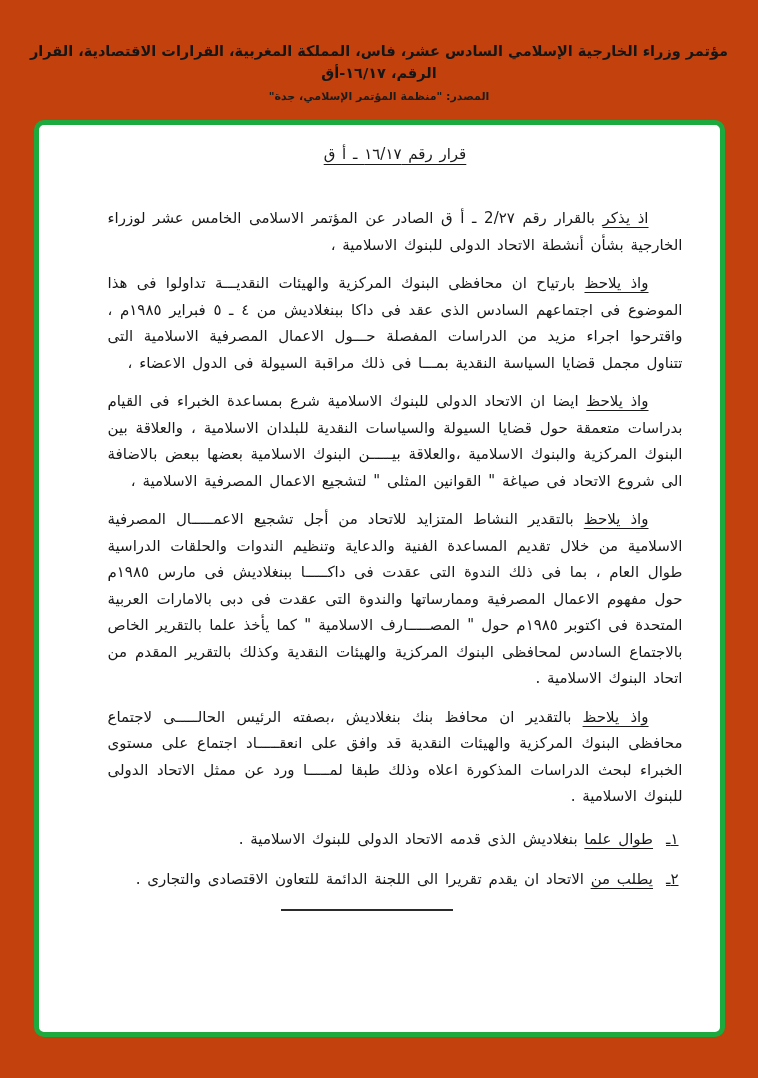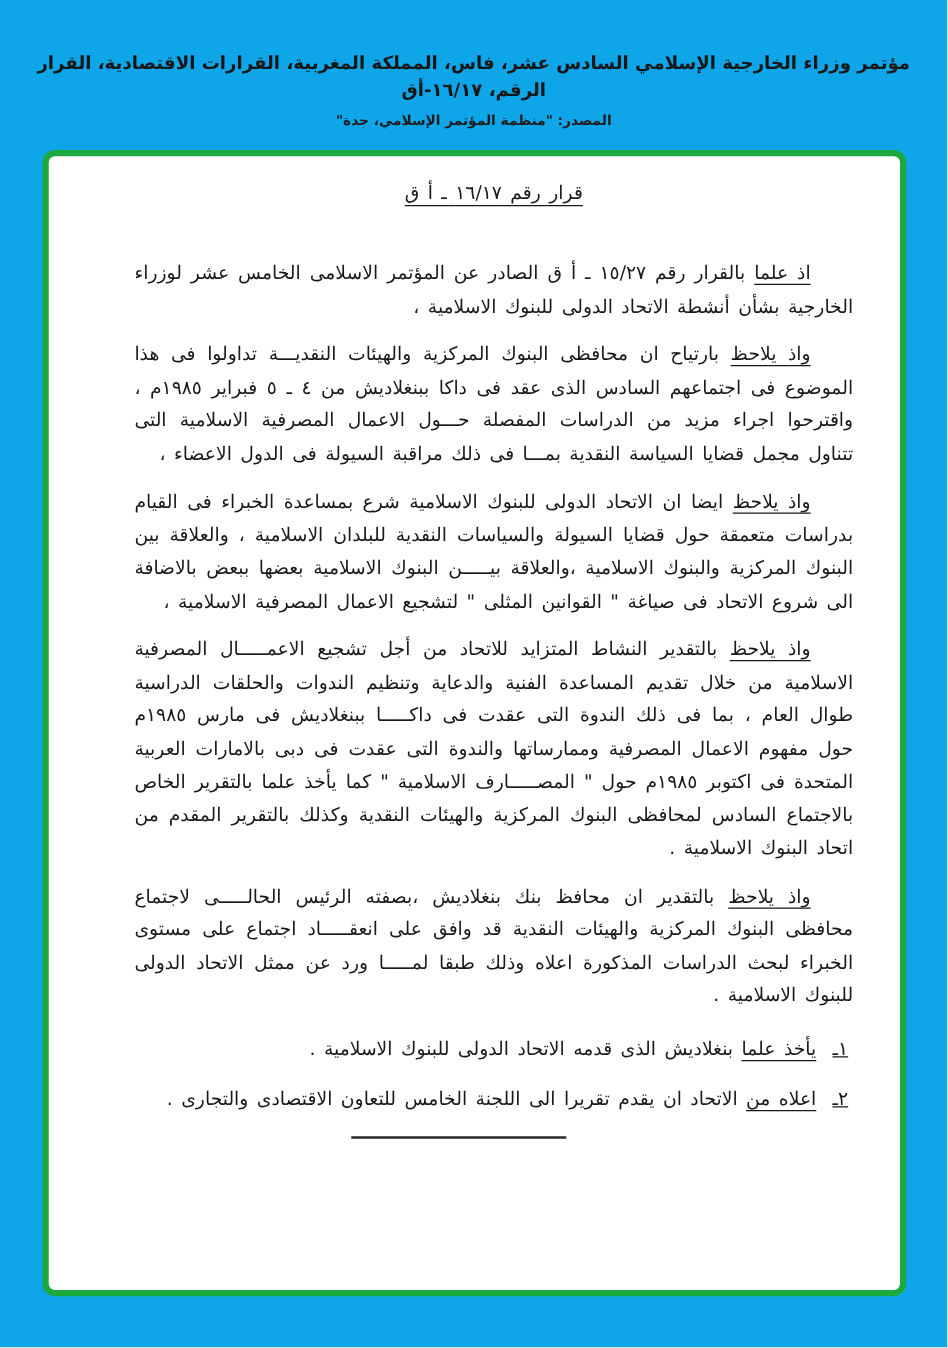--- a/index.html
+++ b/index.html
@@ -1,18 +1,18 @@
 <!DOCTYPE html>
 <html lang="ar"><head>
 <meta charset="utf-8">
 <style>
   html, body { margin:0; padding:0; background:#ffffff; }
   .page {
     width:758px; height:1078px; box-sizing:border-box;
-    padding-top:40px; background:#0ea5e9;
+    padding-top:40px; background:#c2410c;
     font-family:"DejaVu Sans", sans-serif; color:#161616;
     position:relative; overflow:hidden;
   }
   .hdr1 {
     direction:rtl; text-align:center; font-weight:bold;
     font-size:14.5px; line-height:22px; padding:0 10px;
   }
   .hdr2 {
     direction:rtl; text-align:center; font-weight:bold;
     font-size:11px; margin-top:6px; color:#1c1c1c;
@@ -49,38 +49,38 @@
   <div class="hdr2">المصدر:  "منظمة المؤتمر الإسلامي، جدة"</div>
 
   <div class="frame" style="border-color: rgb(28, 170, 62);">
     <div class="doc">
 
       <div class="title">
         <span class="t1"><span class="u">قرار رقم ١٦/١٧ ـ أ ق</span></span>
       </div>
 
 
-      <p class="para"><span class="lead">اذ علما</span><span> بالقرار رقم ١٥/٢٧ ـ أ ق الصادر عن المؤتمر الاسلامى الخامس عشر لوزراء الخارجية بشأن أنشطة الاتحاد الدولى للبنوك الاسلامية ،</span></p>
+      <p class="para"><span class="lead">اذ يذكر</span><span> بالقرار رقم 2/٢٧ ـ أ ق الصادر عن المؤتمر الاسلامى الخامس عشر لوزراء الخارجية بشأن أنشطة الاتحاد الدولى للبنوك الاسلامية ،</span></p>
 
       <p class="para"><span class="lead">واذ يلاحظ</span><span> بارتياح ان محافظى البنوك المركزية والهيئات النقديـــة تداولوا فى هذا الموضوع فى اجتماعهم السادس الذى عقد فى داكا ببنغلاديش من ٤ ـ ٥ فبراير ١٩٨٥م ، واقترحوا اجراء مزيد من الدراسات المفصلة حـــول الاعمال المصرفية الاسلامية التى تتناول مجمل قضايا السياسة النقدية بمـــا فى ذلك مراقبة السيولة فى الدول الاعضاء ،</span></p>
 
       <p class="para"><span class="lead">واذ يلاحظ</span><span> ايضا ان الاتحاد الدولى للبنوك الاسلامية شرع بمساعدة الخبراء فى القيام بدراسات متعمقة حول قضايا السيولة والسياسات النقدية للبلدان الاسلامية ، والعلاقة بين البنوك المركزية والبنوك الاسلامية ،والعلاقة بيـــــن البنوك الاسلامية بعضها ببعض بالاضافة الى شروع الاتحاد فى صياغة " القوانين المثلى " لتشجيع الاعمال المصرفية الاسلامية ،</span></p>
 
       <p class="para"><span class="lead">واذ يلاحظ</span><span> بالتقدير النشاط المتزايد للاتحاد من أجل تشجيع الاعمـــــال المصرفية الاسلامية من خلال تقديم المساعدة الفنية والدعاية وتنظيم الندوات والحلقات الدراسية طوال العام ، بما فى ذلك الندوة التى عقدت فى داكـــــا ببنغلاديش فى مارس ١٩٨٥م حول مفهوم الاعمال المصرفية وممارساتها والندوة التى عقدت فى دبى بالامارات العربية المتحدة فى اكتوبر ١٩٨٥م حول " المصـــــارف الاسلامية "  كما يأخذ علما بالتقرير الخاص بالاجتماع السادس لمحافظى البنوك المركزية والهيئات النقدية وكذلك بالتقرير المقدم من اتحاد البنوك الاسلامية .</span></p>
 
       <p class="para"><span class="lead">واذ يلاحظ</span><span> بالتقدير ان محافظ بنك بنغلاديش ،بصفته الرئيس الحالـــــى لاجتماع محافظى البنوك المركزية والهيئات النقدية قد وافق على انعقـــــاد اجتماع على مستوى الخبراء لبحث الدراسات المذكورة اعلاه وذلك طبقا لمـــــا ورد عن ممثل الاتحاد الدولى للبنوك الاسلامية .</span></p>
 
       <div class="items">
         <div class="item">
           <span class="num">١ـ</span>
-          <span class="txt"><span class="lead">يأخذ علما</span><span> بنغلاديش الذى قدمه الاتحاد الدولى للبنوك الاسلامية .</span></span>
+          <span class="txt"><span class="lead">طوال علما</span><span> بنغلاديش الذى قدمه الاتحاد الدولى للبنوك الاسلامية .</span></span>
         </div>
         <div class="item">
           <span class="num">٢ـ</span>
-          <span class="txt"><span class="lead">اعلاه من</span><span> الاتحاد ان يقدم تقريرا الى اللجنة الخامس للتعاون الاقتصادى والتجارى .</span></span>
+          <span class="txt"><span class="lead">يطلب من</span><span> الاتحاد ان يقدم تقريرا الى اللجنة الدائمة للتعاون الاقتصادى والتجارى .</span></span>
         </div>
       </div>
 
       <div class="end-rule"></div>
 
     </div>
   </div>
 </div>
 
 </body></html>

